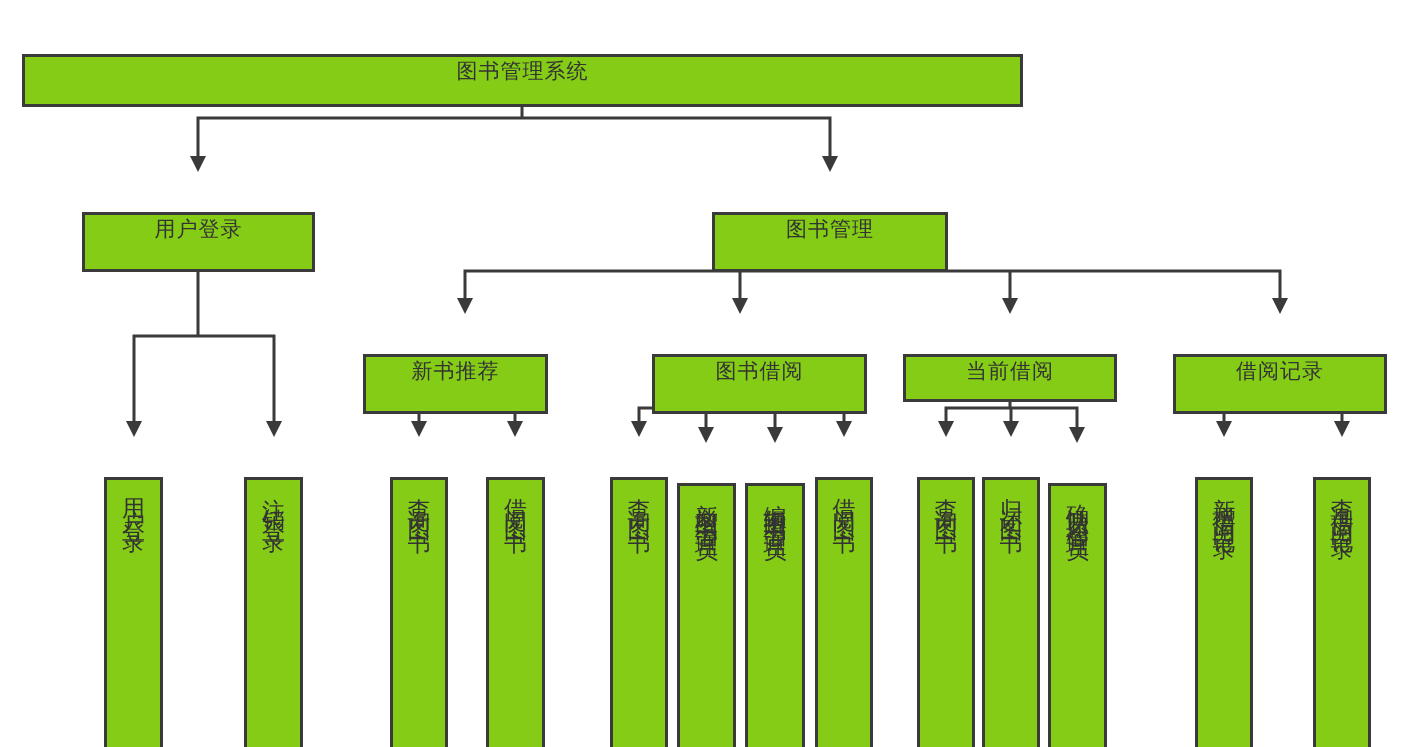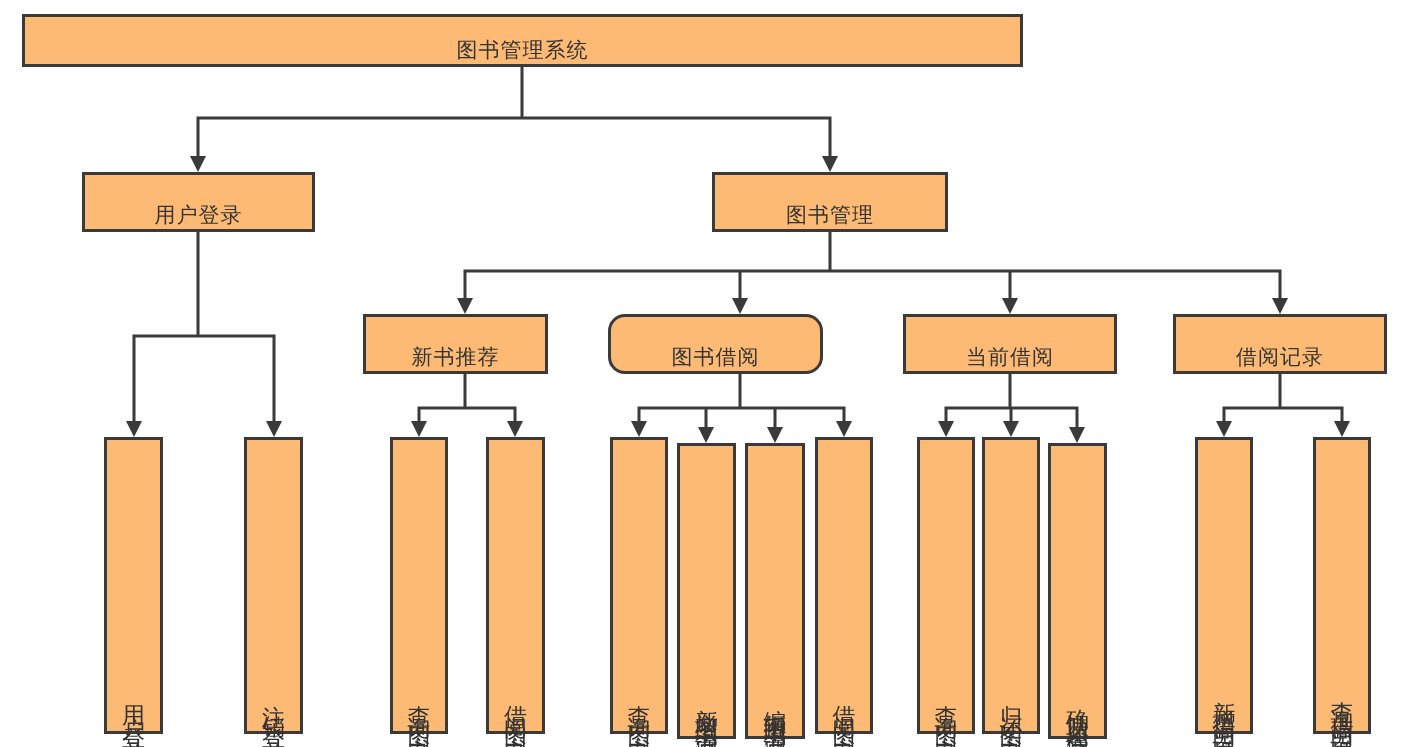--- a/index.html
+++ b/index.html
@@ -2,41 +2,41 @@
 <html><head>
 <meta charset="utf-8">
 <style>
   html,body{margin:0;padding:0;background:#fff;}
   .canvas{
     position:relative;width:1405px;height:747px;background:#ffffff;overflow:hidden;
     font-family:"Liberation Sans","DejaVu Sans",sans-serif;color:#333333;
   }
   .connectors{position:absolute;left:0;top:0;z-index:0;}
   .node{
-    position:absolute;box-sizing:border-box;border:3px solid #3a3a3a;background:#fdba74;
-    display:flex;align-items:flex-end;justify-content:center;z-index:1;
+    position:absolute;box-sizing:border-box;border:3px solid #3a3a3a;background:#84cc16;
+    display:flex;align-items:flex-start;justify-content:center;z-index:1;margin-top:40px;
   }
   .node .h-label{font-size:21px;letter-spacing:1px;white-space:nowrap;}
   .node .v-label{
     writing-mode:vertical-rl;text-orientation:mixed;
     font-size:23px;line-height:1;white-space:nowrap;
   }
   .sp4 .v-label{letter-spacing:11px;}
   .sp6 .v-label{letter-spacing:8px;}
   .sp9 .v-label{letter-spacing:5px;}
 
   
   #n-root{left:22px;top:14px;width:1001px;height:53px;}
   
   #n-user-login{left:82px;top:172px;width:233px;height:60px;}
   #n-book-mgmt{left:712px;top:172px;width:236px;height:60px;}
   
   #n-new-book{left:363px;top:314px;width:185px;height:60px;}
-  #n-book-borrow{left:608px;top:314px;width:215px;height:60px;border-radius:17px;}
-  #n-current-borrow{left:903px;top:314px;width:214px;height:60px;}
+  #n-book-borrow{left:652px;top:314px;width:215px;height:60px;}
+  #n-current-borrow{left:903px;top:314px;width:214px;height:48px;}
   #n-borrow-records{left:1173px;top:314px;width:214px;height:60px;}
   
   #l-login{left:104px;top:437px;width:59px;height:297px;}
   #l-logout{left:244px;top:437px;width:59px;height:297px;}
   #l-nb-query{left:390px;top:437px;width:58px;height:297px;}
   #l-nb-borrow{left:486px;top:437px;width:59px;height:297px;}
   #l-bb-query{left:610px;top:437px;width:58px;height:297px;}
   #l-bb-add{left:677px;top:443px;width:59px;height:296px;}
   #l-bb-edit{left:745px;top:443px;width:60px;height:296px;}
   #l-bb-borrow{left:815px;top:437px;width:58px;height:297px;}

